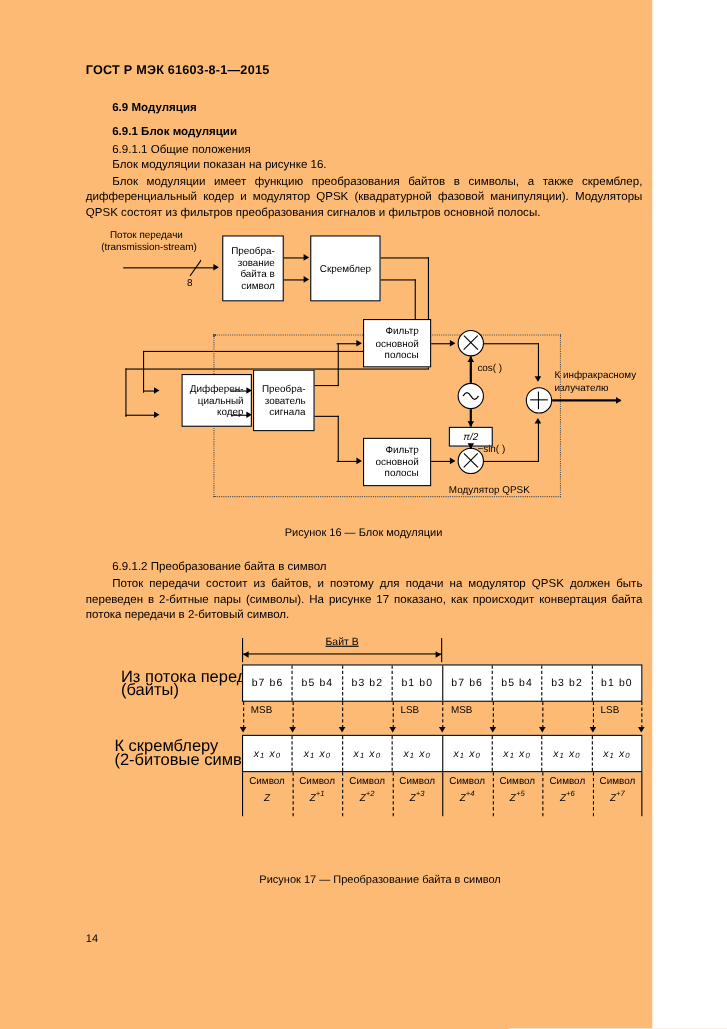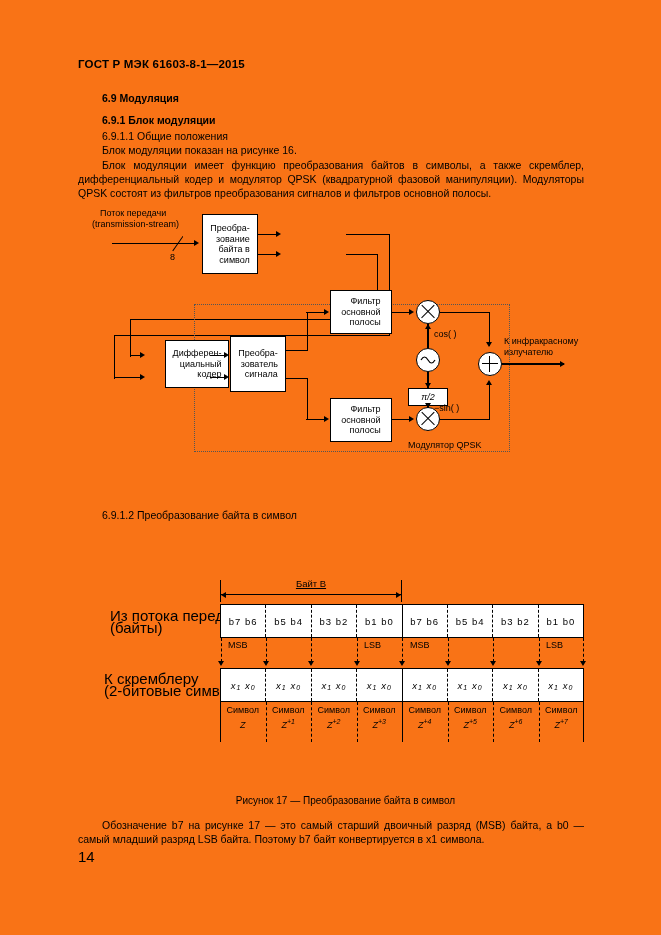--- a/index.html
+++ b/index.html
@@ -6,23 +6,23 @@
     margin: 0;
     padding: 0;
     background: #ffffff;
   }
   body {
     font-family: "Liberation Sans", sans-serif;
     color: #000000;
   }
   #page {
     position: relative;
-    width: 661px;
+    width: 593px;
     height: 935px;
-    background: #f97316;
+    background: #fdba74;
     overflow: hidden;
   }
   .doc-header {
     position: absolute;
     left: 78px;
     top: 58px;
     font-size: 11.5px;
     font-weight: bold;
     letter-spacing: 0.2px;
   }
@@ -50,21 +50,21 @@
     position: absolute;
     width: 661px;
     left: 0;
     text-align: center;
     font-size: 10px;
   }
   .page-num {
     position: absolute;
     left: 78px;
     top: 848px;
-    font-size: 15px;
+    font-size: 10px;
   }
   i, .it { font-style: italic; }
 
   
   #fig16 {
     position: absolute;
     left: 90px;
     top: 208px;
     width: 490px;
     height: 260px;
@@ -313,20 +313,23 @@
 зование
 байта в
 символ</div>
     </div>
 
     <div class="ln hln" style="left:168px; top:26px; width:20px;"></div>
     <div class="arrow-r" style="left:186px; top:23.3px;"></div>
     <div class="ln hln" style="left:168px; top:46px; width:20px;"></div>
     <div class="arrow-r" style="left:186px; top:43.3px;"></div>
 
+    <div class="box" style="left:192px; top:6px; width:64px; height:60px;">
+      <div>Скремблер</div>
+    </div>
 
     <div class="ln hln" style="left:256px; top:26px; width:44px;"></div>
     <div class="ln vln" style="left:298.7px; top:26px; height:102px;"></div>
     <div class="ln hln" style="left:24px; top:126.7px; width:275px;"></div>
     <div class="ln vln" style="left:24px; top:126.7px; height:44px;"></div>
     <div class="ln hln" style="left:24px; top:169px; width:28px;"></div>
     <div class="arrow-r" style="left:50px; top:166.3px;"></div>
 
     <div class="ln hln" style="left:256px; top:46px; width:32px;"></div>
     <div class="ln vln" style="left:286.7px; top:46px; height:66px;"></div>
@@ -426,22 +429,26 @@
     </div>
 
     <div class="ln hln" style="left:412px; top:155.4px; width:62px;"></div>
     <div class="arrow-r" style="left:470px; top:152.7px;"></div>
     <div class="lbl" style="left:414px; top:128px;">К инфракрасному</div>
     <div class="lbl" style="left:414px; top:139px;">излучателю</div>
 
     <div class="lbl" style="left:318px; top:232px;">Модулятор QPSK</div>
   </div>
 
+  <div class="fig-caption" style="top:479px;">Рисунок 16 — Блок модуляции</div>
 
   <div class="h-3" style="left:102px; top:509px;">6.9.1.2 Преобразование байта в символ</div>
+  <div class="para" style="left:78px; top:524px; width:506px;">
+    <span class="ind">Поток передачи состоит из байтов, и поэтому для подачи на модулятор QPSK должен быть переведен в 2-битные пары (символы). На рисунке 17 показано, как происходит конвертация байта потока передачи в 2-битовый символ.</span>
+  </div>
 
   <div id="fig17">
 
     <div class="sidelbl" style="left:6px; top:32px;">
       <span>Из потока передачи</span><br>
       <span>(байты)</span>
     </div>
 
     <div class="sidelbl" style="left:0px; top:95px;">
       <span>К скремблеру</span><br>
@@ -552,19 +559,16 @@
           <span>Символ</span><br>
           <span class="it"><span>Z</span><sup>+7</sup></span>
         </div>
       </div>
     </div>
 
   </div>
 
   <div class="fig-caption" style="top:795px;padding-left:15px;">Рисунок 17 — Преобразование байта в символ</div>
 
-  <div class="para" style="left:78px; top:818px; width:506px;">
-    <span class="ind">Обозначение b7 на рисунке 17 — это самый старший двоичный разряд (MSB) байта, а b0 — самый младший разряд LSB байта. Поэтому b7 байт конвертируется в x1 символа.</span>
-  </div>
 
   <div class="page-num">14</div>
 
 </div>
 
 </body></html>

